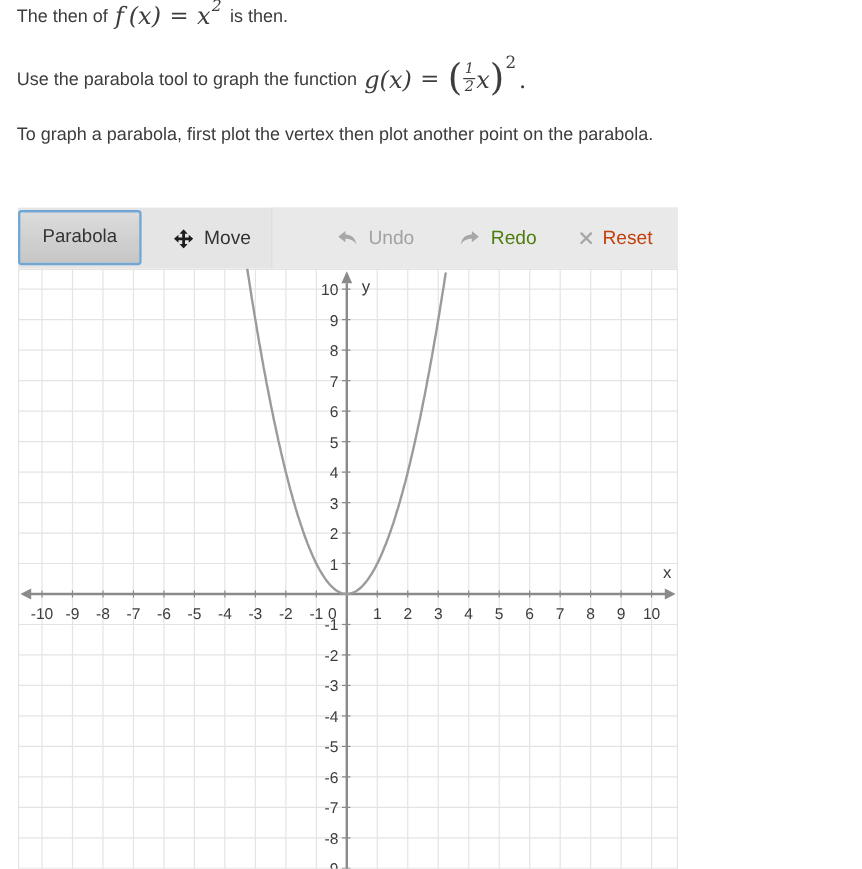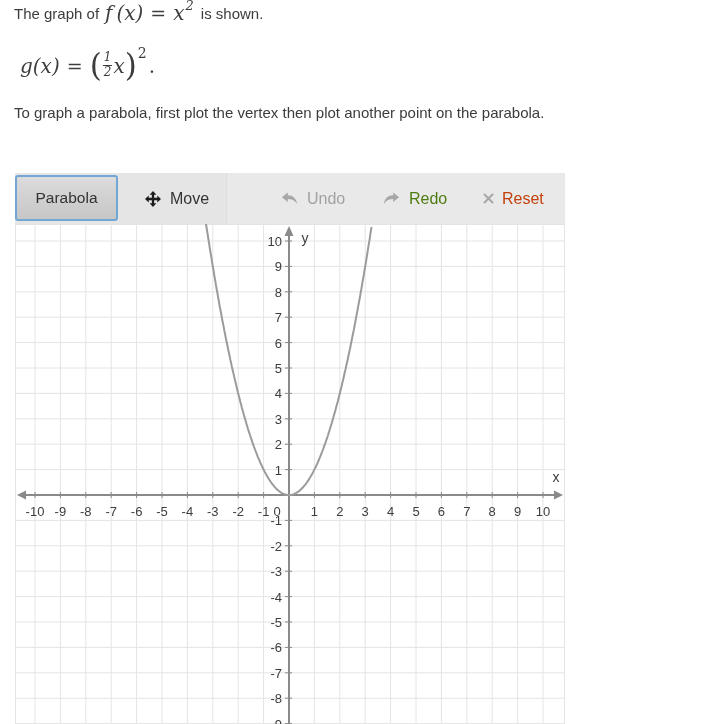--- a/index.html
+++ b/index.html
@@ -51,32 +51,33 @@
   .plot { position: relative; width: 550px; height: 500px; background: #ffffff; }
   #graph-svg { display: block; }
   #graph-svg text { font-family: "Liberation Sans", sans-serif; }
 </style>
 </head>
 <body>
 
 <div class="page">
 
   <div class="para p1">
-    <span>The graph of</span>
+    <span>The then of</span>
     <span class="math">
       <span>f</span>
       <span class="gap">(x)</span>
       <span class="eq">=</span>
       <span>x</span>
       <span class="sup">2</span>
     </span>
-    <span>is shown.</span>
+    <span>is then.</span>
   </div>
 
   <div class="para p2">
+    <span>Use the parabola tool to graph the function</span>
     <span class="math">
       <span>g</span>
       <span>(x)</span>
       <span class="eq">=</span>
       <span class="paren">(</span>
       <span class="frac">
         <span class="num">1</span>
         <span class="den">2</span>
       </span>
       <span>x</span>

